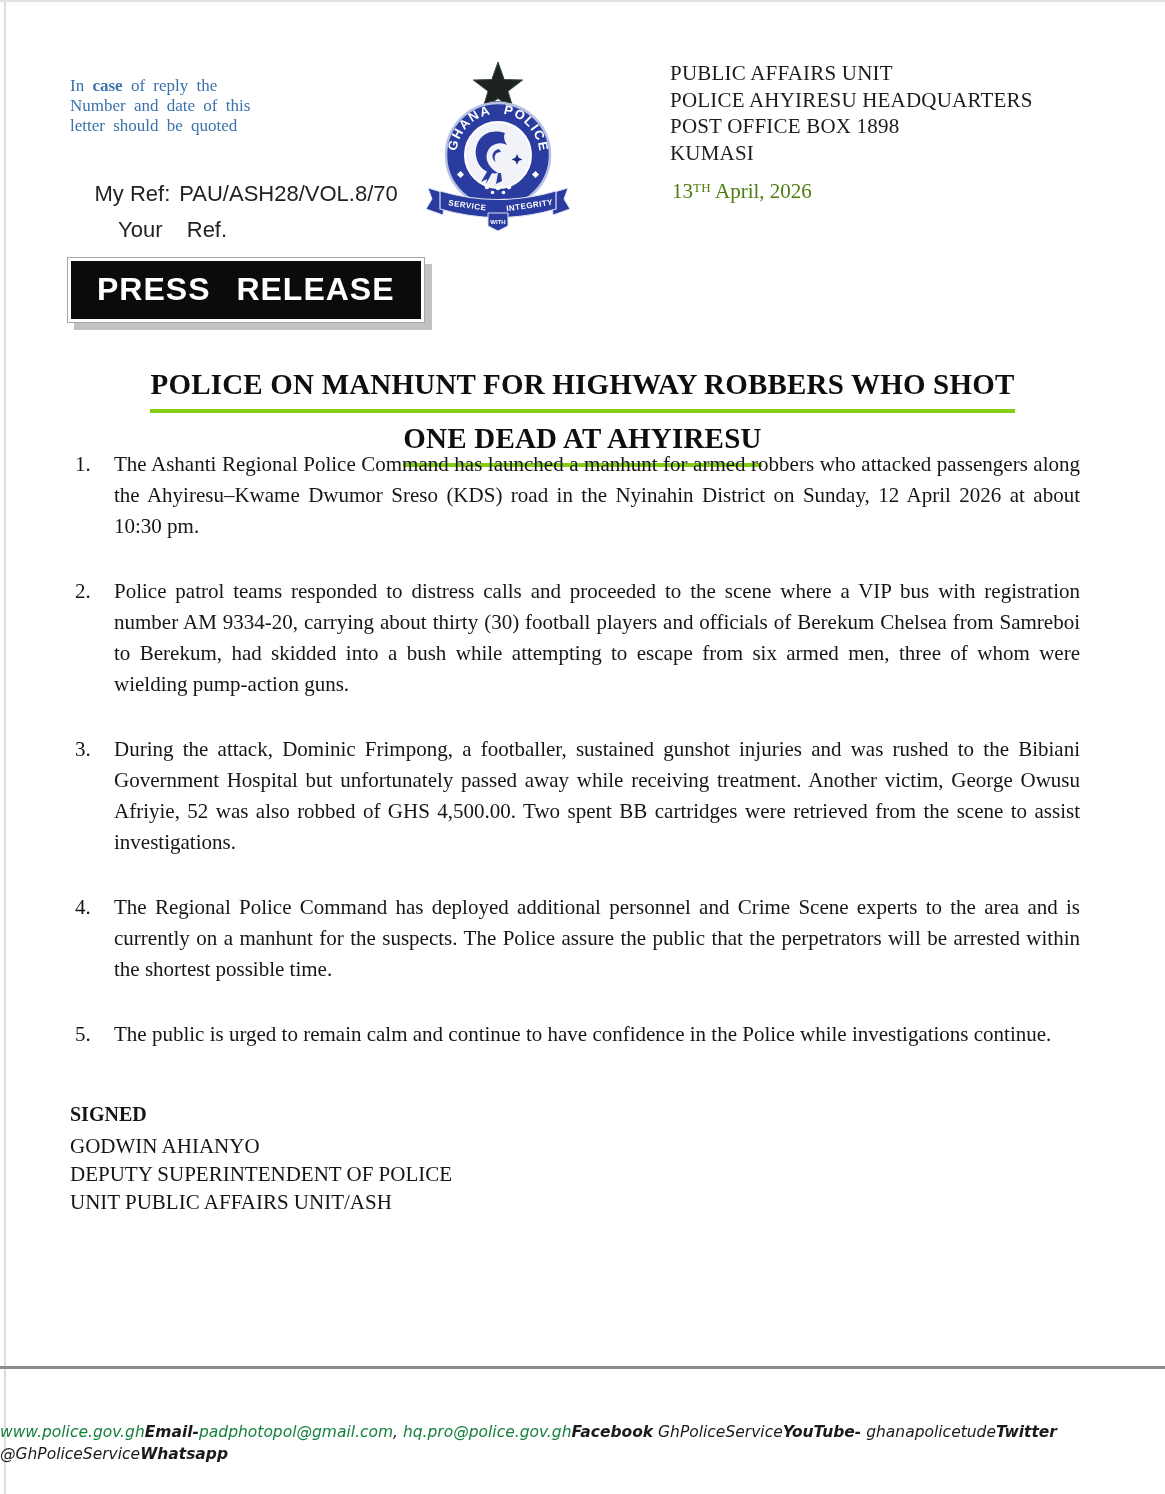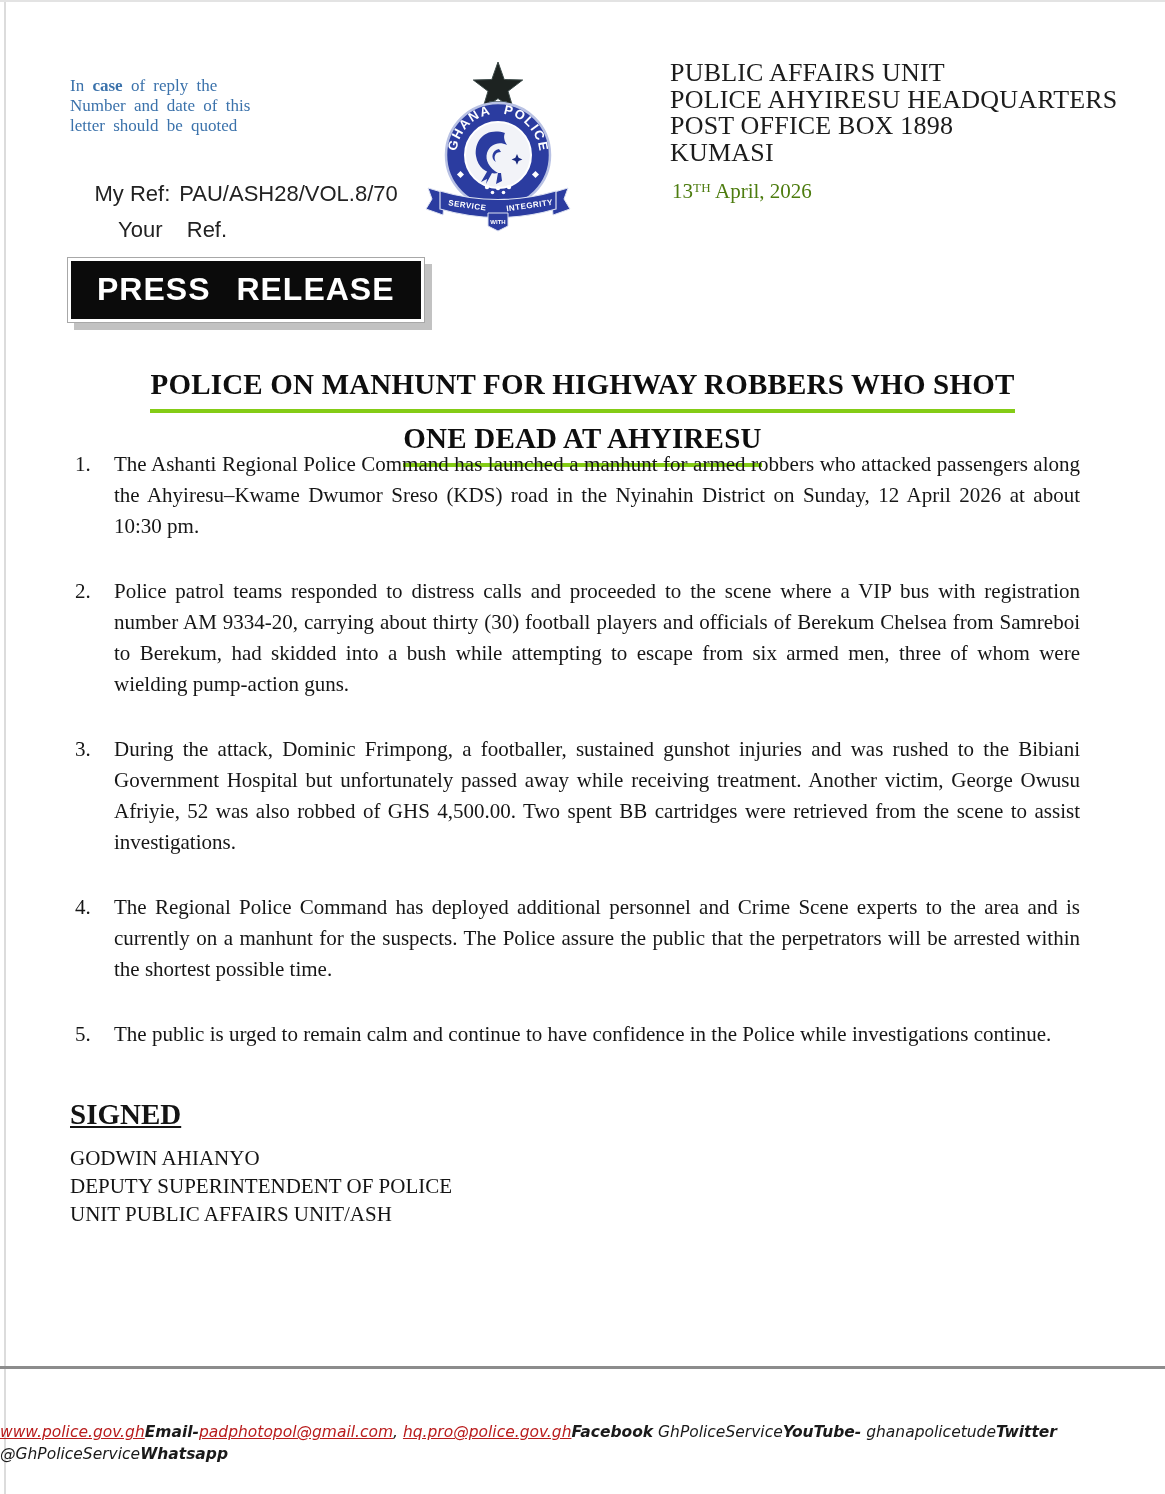--- a/index.html
+++ b/index.html
@@ -27,21 +27,21 @@
     font-size:22px;color:#222;white-space:pre;
   }
   .myref{top:155px;}
   .yourref{top:191px;word-spacing:6px;}
   .refline .val{margin-left:9px;}
 
   .crest{position:absolute;left:416px;top:60px;width:164px;height:172px;}
 
   .addr{
     position:absolute;left:670px;top:60px;
-    font-size:26px;line-height:26.5px;color:#1c1c1c;letter-spacing:0.2px;
+    font-size:21px;line-height:26.5px;color:#1c1c1c;letter-spacing:0.2px;
   }
   .dateline{position:absolute;left:672px;top:179px;font-size:21px;color:#4d7c0f;}
   .dateline sup{font-size:13px;vertical-align:6px;letter-spacing:0.3px;}
 
   
   .press-wrap{
     position:absolute;left:67px;top:257px;
     border:1px solid #a8a8a8;background:#ffffff;padding:3px;
     box-shadow:7px 7px 0 #c2c2c2;
   }
@@ -63,34 +63,34 @@
 
   
   .paras{position:absolute;left:70px;right:85px;top:449px;}
   .para{display:flex;margin-bottom:34px;}
   .para .num{width:44px;flex:0 0 44px;padding-left:5px;box-sizing:border-box;
     font-size:21px;line-height:31px;}
   .para .ptext{flex:1;font-size:21px;line-height:31px;text-align:justify;}
 
   
   .signature{position:absolute;left:70px;top:1100px;font-size:21px;line-height:28px;color:#141414;}
-  .signature .signed{font-weight:bold;font-size:29px;margin-bottom:16px;text-decoration:underline;}
+  .signature .signed{font-weight:bold;font-size:20px;margin-bottom:4px;}
 
   
   .footerbar{
     position:absolute;left:0;right:0;top:1366px;
     border-top:3px solid #8c8c8c;
     padding-top:8px;
     font-family:"DejaVu Sans","Liberation Sans",sans-serif;
     font-style:italic;font-size:15.5px;line-height:22px;color:#1a1a1a;
     white-space:pre-wrap;
   }
   .footerbar .row{padding-left:0px;}
   .footerbar .b{font-weight:bold;}
-  .footerbar a.lk{color:#b91c1c;text-decoration:underline;cursor:pointer;}
+  .footerbar a.lk{color:#15803d;cursor:pointer;}
 
   
   .crest text{font-family:"Liberation Sans","DejaVu Sans",sans-serif;}
 </style>
 </head>
 <body>
 
 <div class="page">
   <div class="scan-edge-left"></div>
   <div class="scan-edge-top"></div>

